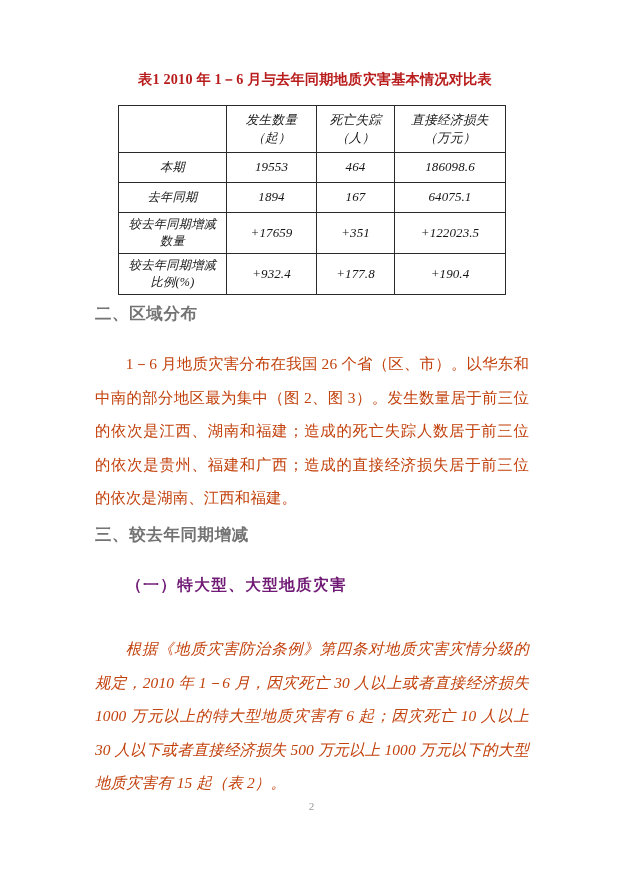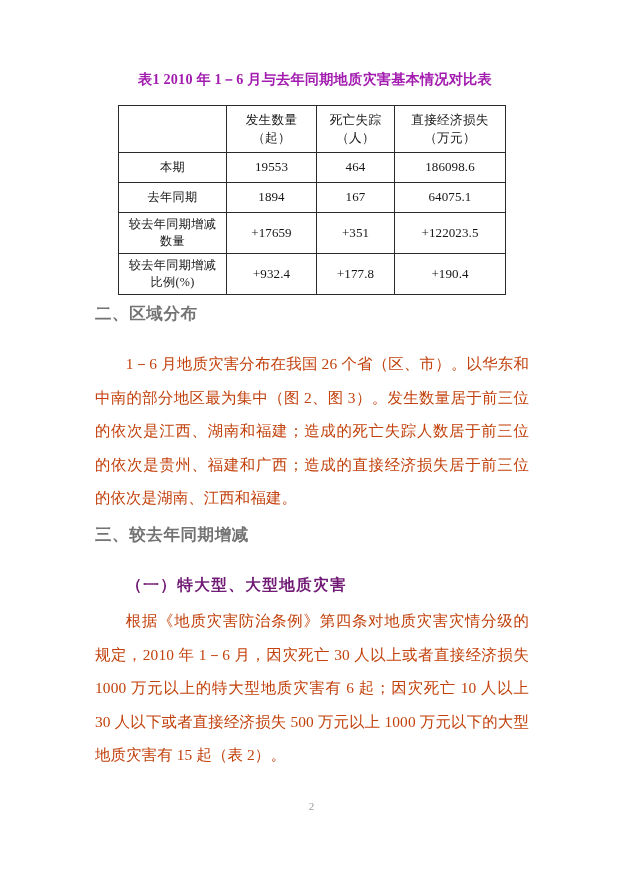--- a/index.html
+++ b/index.html
@@ -28,37 +28,38 @@
   
   .table-caption {
     position: absolute;
     left: 95px;
     top: 70px;
     width: 440px;
     text-align: center;
     font-size: 14.2px;
     font-weight: bold;
     letter-spacing: 0.2px;
-    color: #a21caf;
+    color: #b91c1c;
     white-space: nowrap;
   }
 
   
   .data-table-wrap {
     position: absolute;
     left: 118px;
     top: 105px;
     width: 387px;
   }
   table.data-table {
     border-collapse: collapse;
     width: 387px;
     table-layout: fixed;
     font-size: 12.6px;
     color: #151515;
+    font-style: italic;
   }
   table.data-table td {
     border: 1px solid #2a2a2a;
     text-align: center;
     vertical-align: middle;
     padding: 2px 1px;
     line-height: 1.42;
   }
   table.data-table td.label-cell {
     font-size: 12.2px;
@@ -199,17 +200,17 @@
   </div>
 
   <div class="h-section" style="top: 303px;">二、区域分布</div>
 
   <div class="body-para" style="top: 347px;">1－6 月地质灾害分布在我国 26 个省（区、市）。以华东和中南的部分地区最为集中（图 2、图 3）。发生数量居于前三位的依次是江西、湖南和福建；造成的死亡失踪人数居于前三位的依次是贵州、福建和广西；造成的直接经济损失居于前三位的依次是湖南、江西和福建。</div>
 
   <div class="h-section" style="top: 524px;">三、较去年同期增减</div>
 
   <div class="h-sub" style="top: 575px;">（一）特大型、大型地质灾害</div>
 
-  <div class="body-para" style="top: 604px;">根据《地质灾害防治条例》第四条对地质灾害灾情分级的规定，2010 年 1－6 月，因灾死亡 30 人以上或者直接经济损失 1000 万元以上的特大型地质灾害有 6 起；因灾死亡 10 人以上 30 人以下或者直接经济损失 500 万元以上 1000 万元以下的大型地质灾害有 15 起（表 2）。</div>
+  <div class="body-para" style="top: 632px; font-style: italic;">根据《地质灾害防治条例》第四条对地质灾害灾情分级的规定，2010 年 1－6 月，因灾死亡 30 人以上或者直接经济损失 1000 万元以上的特大型地质灾害有 6 起；因灾死亡 10 人以上 30 人以下或者直接经济损失 500 万元以上 1000 万元以下的大型地质灾害有 15 起（表 2）。</div>
 
   <div class="page-number">2</div>
 
 </div>
 
 </body></html>

